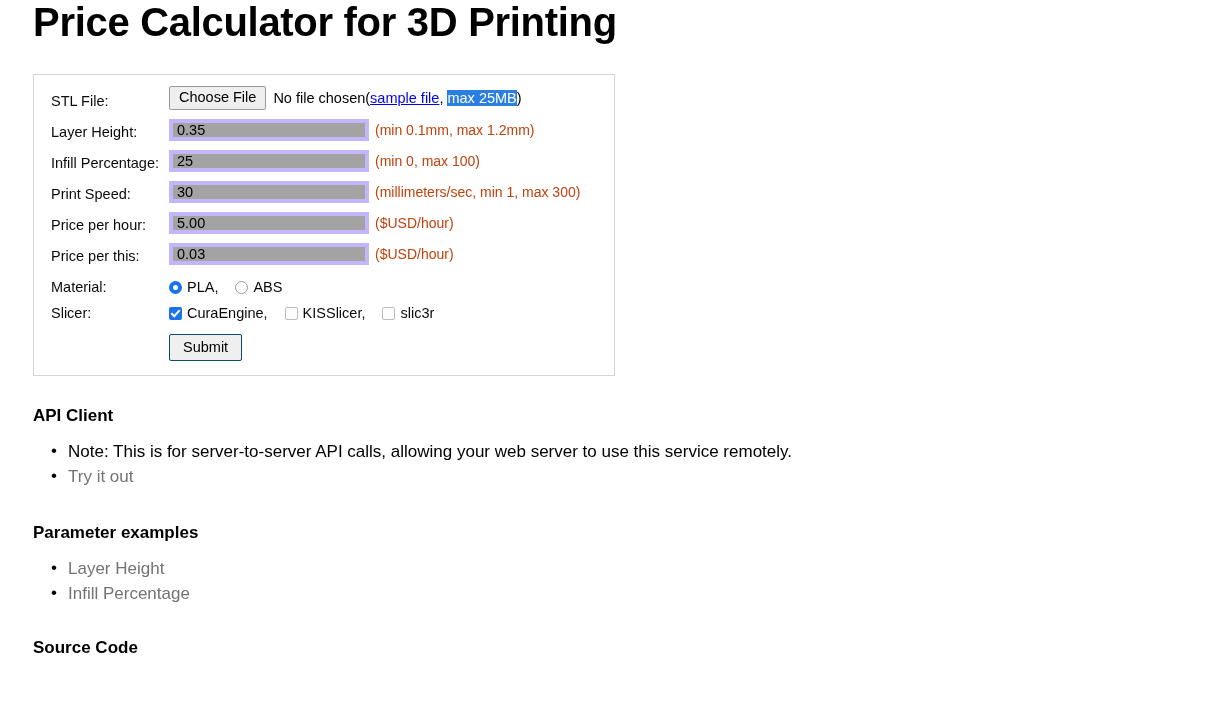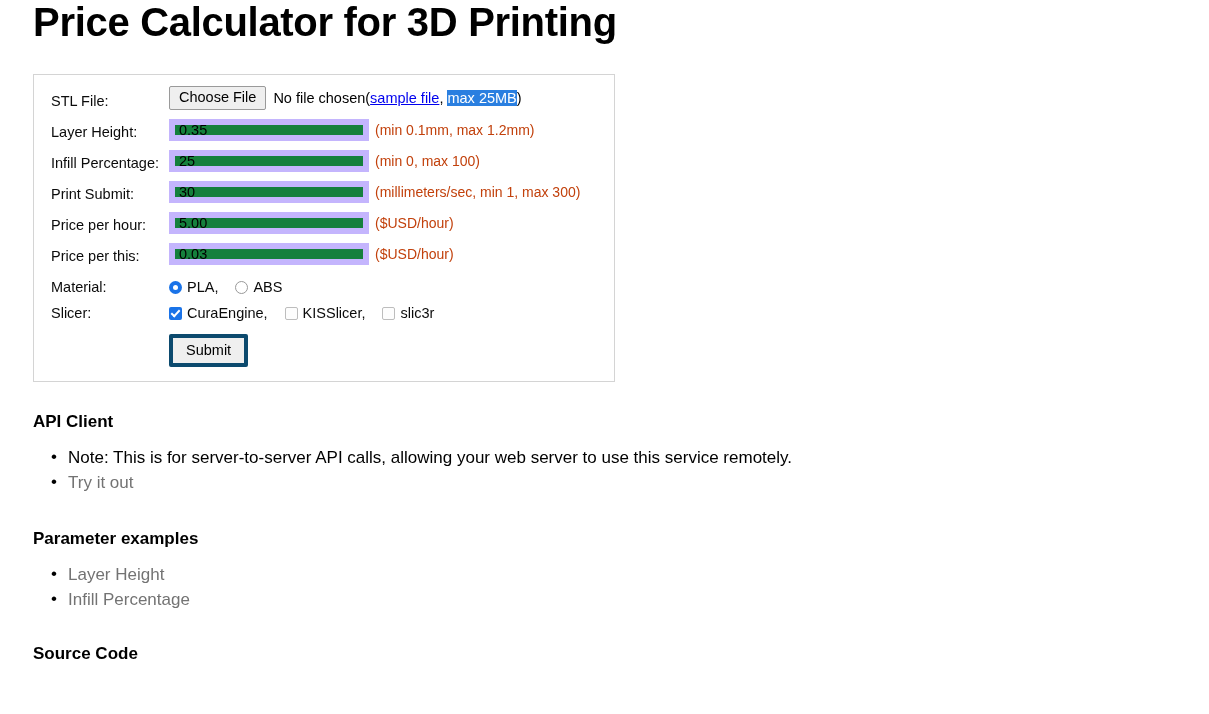--- a/index.html
+++ b/index.html
@@ -59,22 +59,22 @@
   .row-control {
     display: flex;
     align-items: center;
   }
 
   
   .text-input {
     width: 200px;
     height: 22px;
     box-sizing: border-box;
-    border: 6px solid #c4b5fd;
-    background: #15803d;
+    border: 4px solid #c4b5fd;
+    background: #a3a3a3;
     font-family: "Liberation Sans", sans-serif;
     font-size: 14.5px;
     color: #000000;
     padding: 0 4px;
     outline: none;
     border-radius: 0;
   }
   .hint {
     font-size: 14px;
     color: #c2410c;
@@ -187,21 +187,21 @@
   
   .submit-row {
     padding-left: 17px;
     margin-top: 12px;
   }
   .submit-btn {
     font-family: "Liberation Sans", sans-serif;
     font-size: 14.5px;
     color: #000000;
     background: #efefef;
-    border: 4px solid #0c4a6e;
+    border: 1px solid #0c4a6e;
     border-radius: 2px;
     padding: 3px 13px 4px 13px;
     line-height: 18px;
     cursor: default;
   }
 
   
   .section-heading {
     font-size: 17px;
     font-weight: bold;
@@ -267,21 +267,21 @@
 
     <div class="form-row">
       <div class="row-label">Infill Percentage:</div>
       <div class="row-control">
         <input class="text-input" type="text" value="25" style="">
         <span class="hint">(min 0, max 100)</span>
       </div>
     </div>
 
     <div class="form-row">
-      <div class="row-label">Print Submit:</div>
+      <div class="row-label">Print Speed:</div>
       <div class="row-control">
         <input class="text-input" type="text" value="30" style="">
         <span class="hint">(millimeters/sec, min 1, max 300)</span>
       </div>
     </div>
 
     <div class="form-row">
       <div class="row-label">Price per hour:</div>
       <div class="row-control">
         <input class="text-input" type="text" value="5.00" style="">

